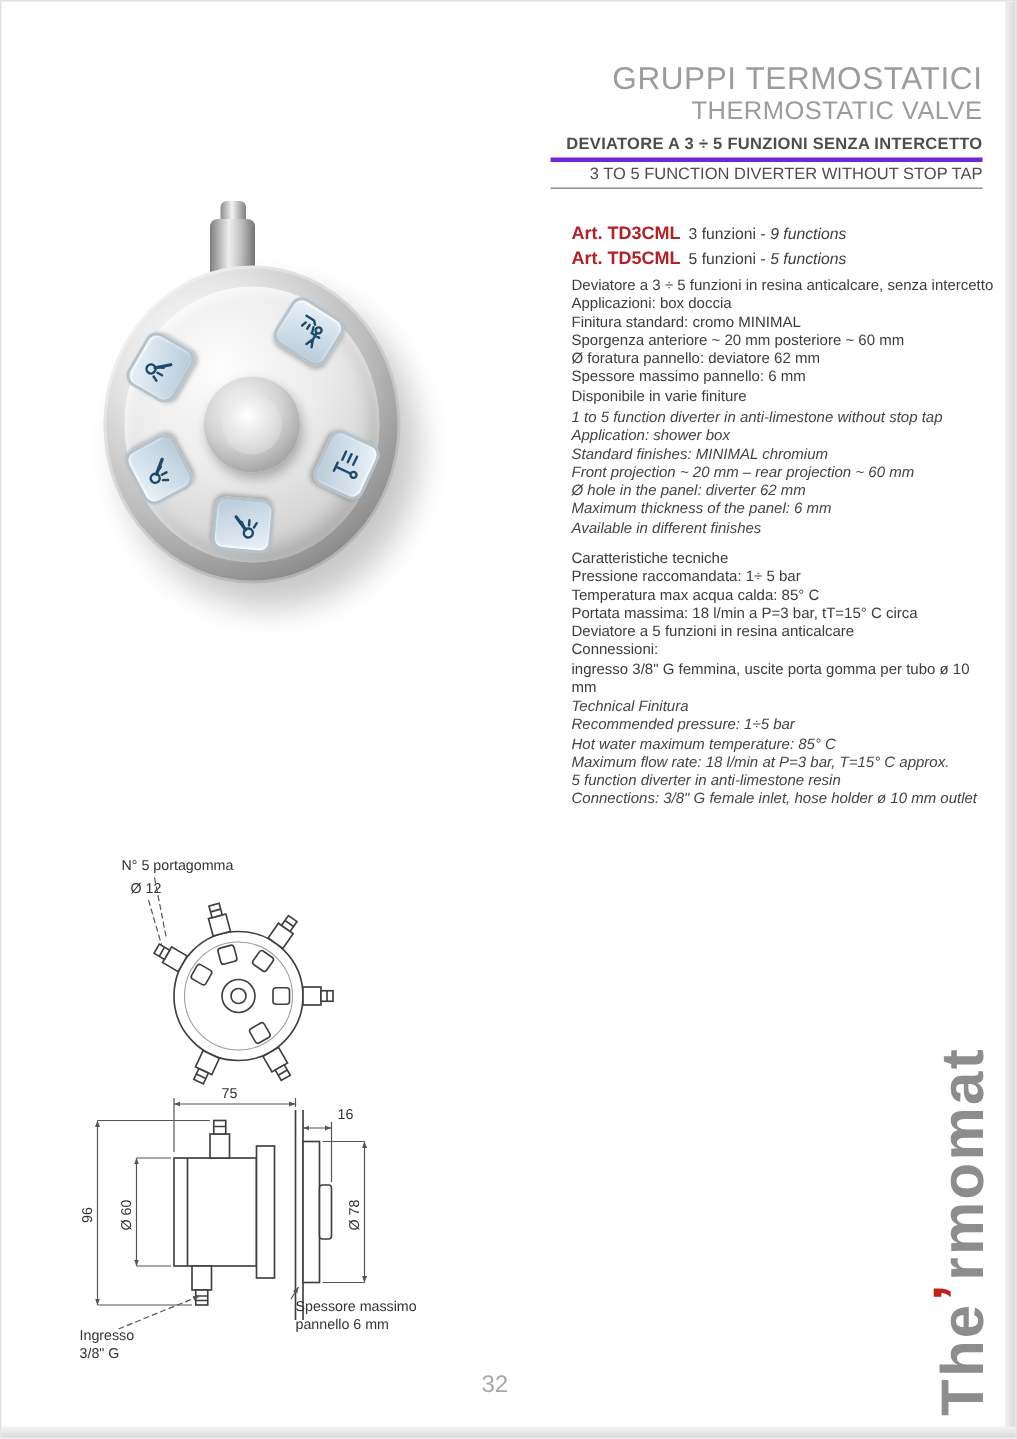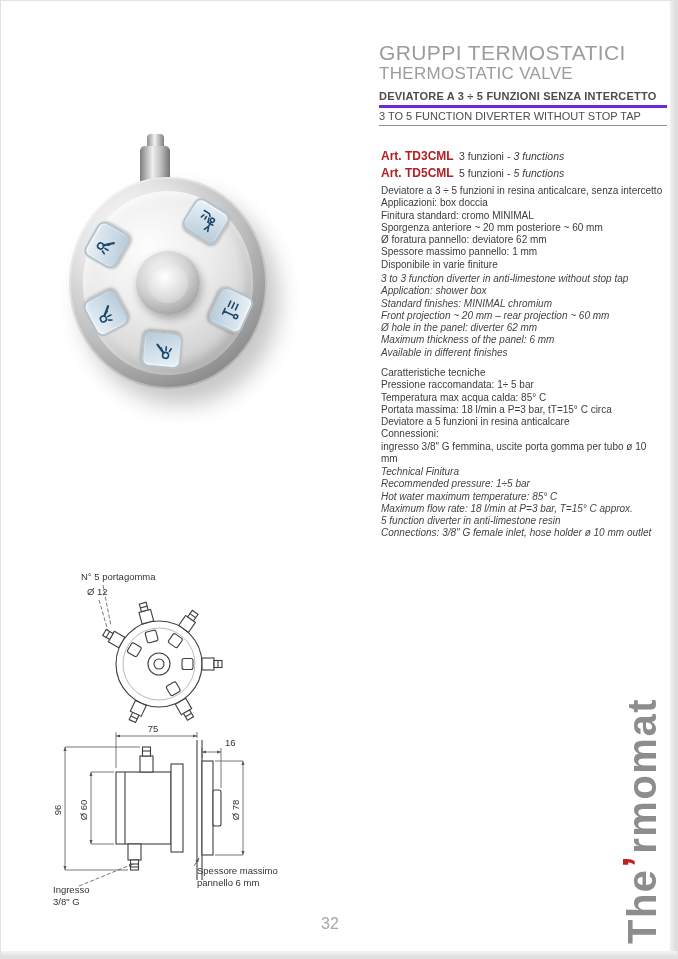--- a/index.html
+++ b/index.html
@@ -8,21 +8,21 @@
     background:#ffffff; overflow:hidden;
     font-family:"Liberation Sans", sans-serif; color:#3c3c3c;
     border:1px solid #e2e2e2; box-sizing:border-box;
   }
   .edge-right{position:absolute;top:0;right:0;width:7px;height:100%;
     background:linear-gradient(to left,#d9d9d9,#f1f1f1);}
   .edge-bottom{position:absolute;left:0;bottom:0;width:100%;height:7px;
     background:linear-gradient(to top,#dcdcdc,#f4f4f4);}
 
   
-  .header{position:absolute; top:40px; right:10px; width:288px; }
+  .header{position:absolute; top:40px; right:22px; width:288px; text-align:right;}
   .h-it{font-size:21px; line-height:23px; color:#9c9c9c; letter-spacing:.4px;}
   .h-en{font-size:17px; line-height:19px; color:#9c9c9c; letter-spacing:.3px; margin-bottom:7px;}
   .sub-it{font-size:11px; font-weight:bold; color:#4d4d4d; letter-spacing:.2px;
     padding-bottom:3px; border-bottom:3px solid #6d28d9;}
   .sub-en{font-size:11px; color:#4d4d4d;
     padding:2px 0 3px; border-bottom:1px solid #8f8f8f;}
 
   
   .articles{position:absolute; left:380px; top:146px; width:284px;}
   .art-row{line-height:16px; white-space:nowrap;}
@@ -138,39 +138,39 @@
       </svg>
     </div>
 
     <div class="valve-hub">
       <div class="valve-btn"></div>
     </div>
   </div>
 
   <div class="articles">
     <div class="art-row">
-      <span class="art-code">Art. TD3CML</span><span class="art-it">3 funzioni</span><span class="art-sep">-</span><span class="art-en">3 functions</span>
+      <span class="art-code">Art. TD3CML</span><span class="art-it">3 funzioni</span><span class="art-sep">-</span><span class="art-en">9 functions</span>
     </div>
     <div class="art-row">
       <span class="art-code">Art. TD5CML</span><span class="art-it">5 funzioni</span><span class="art-sep">-</span><span class="art-en">5 functions</span>
     </div>
   </div>
 
   <section class="block b-desc-it">
     <div class="tline">Deviatore a 3 ÷ 5  funzioni in resina anticalcare, senza intercetto</div>
     <div class="tline">Applicazioni: box doccia</div>
     <div class="tline">Finitura standard: cromo MINIMAL</div>
     <div class="tline">Sporgenza anteriore ~ 20 mm posteriore ~ 60 mm</div>
     <div class="tline">Ø foratura pannello: deviatore 62 mm</div>
-    <div class="tline">Spessore massimo pannello: 1 mm</div>
+    <div class="tline">Spessore massimo pannello: 6 mm</div>
     <div class="tline">Disponibile in varie  finiture</div>
   </section>
 
   <section class="block b-desc-en italic">
-    <div class="tline">3 to 3 function diverter in anti-limestone without stop tap</div>
+    <div class="tline">1 to 5 function diverter in anti-limestone without stop tap</div>
     <div class="tline">Application: shower box</div>
     <div class="tline">Standard finishes: MINIMAL chromium</div>
     <div class="tline">Front projection ~ 20 mm – rear projection ~ 60 mm</div>
     <div class="tline">Ø hole in the panel: diverter 62 mm</div>
     <div class="tline">Maximum thickness of the panel: 6 mm</div>
     <div class="tline">Available in different finishes</div>
   </section>
 
   <section class="block b-tech-it">
     <div class="tline">Caratteristiche tecniche</div>

